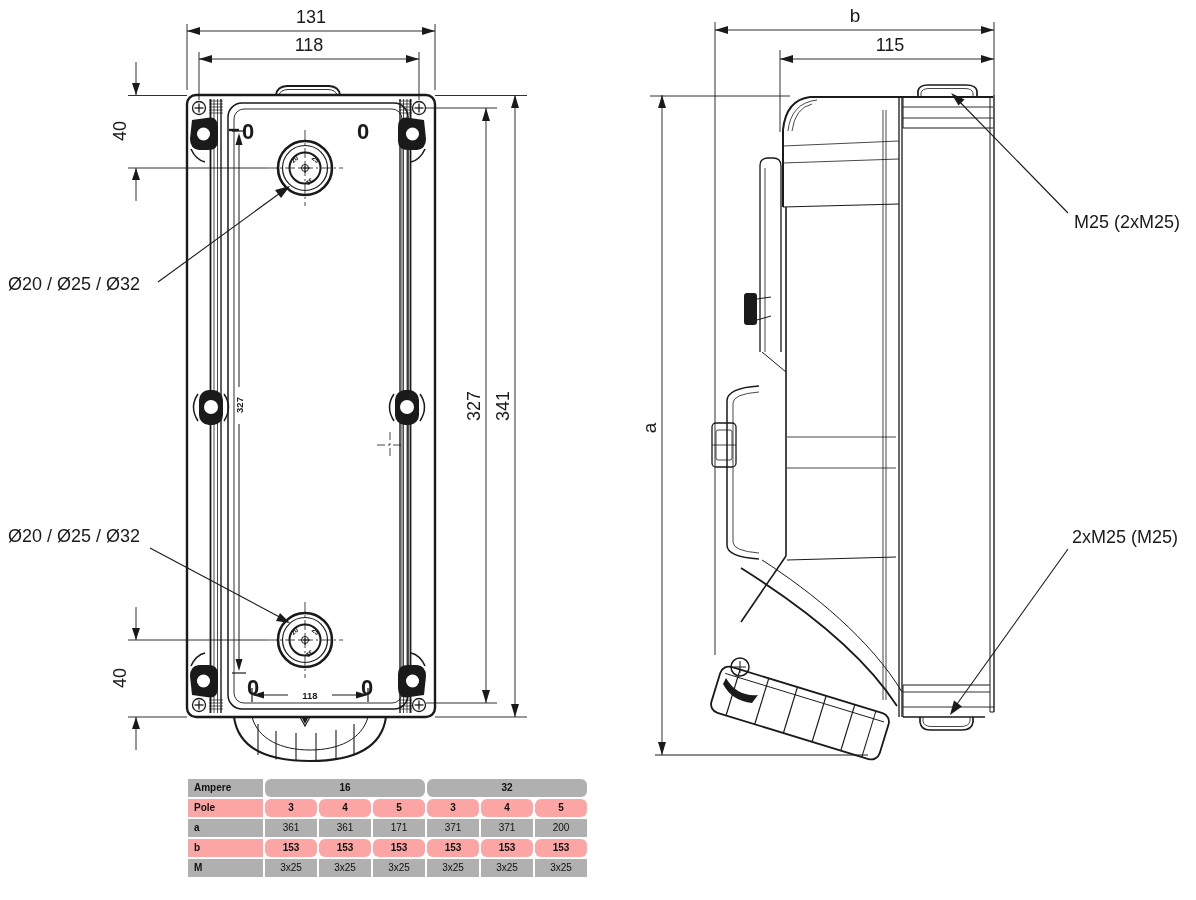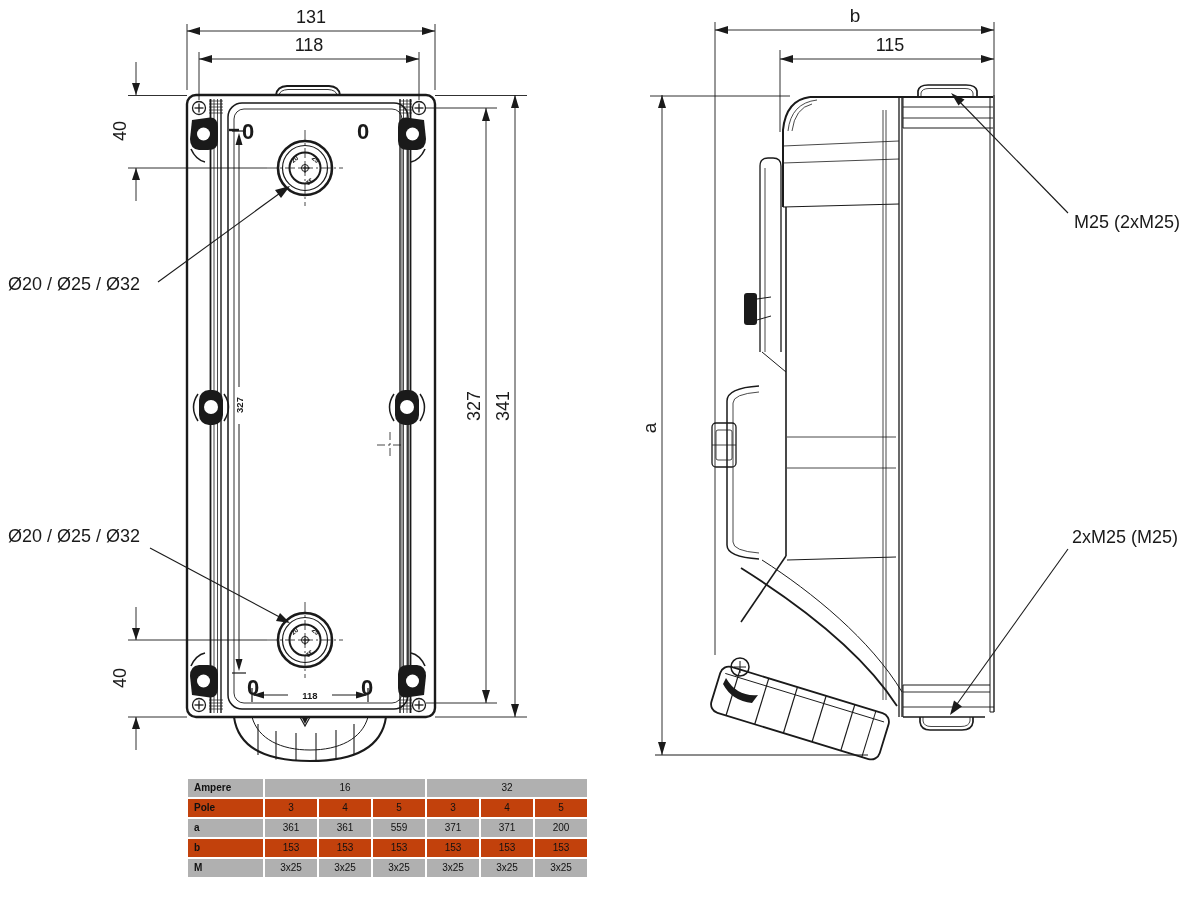--- a/index.html
+++ b/index.html
@@ -16,22 +16,22 @@
   .blk{fill:#1a1a1a;stroke:none;}
   .wht{fill:#ffffff;stroke:none;}
 
   
   .spec-table{position:absolute;left:188px;top:779px;display:grid;
               grid-template-columns:75px repeat(6,52px);grid-auto-rows:18px;gap:2px;
               font-size:10px;color:#111;}
   .cell{display:flex;align-items:center;justify-content:center;line-height:1;}
   .lbl{justify-content:flex-start;padding-left:6px;font-weight:bold;}
   .g{background:#b0b0b0;}
-  .l{background:#c2410c;}
-  .b{font-weight:normal;}
+  .l{background:#fca5a5;}
+  .b{font-weight:bold;border-radius:6px;}
   .span3{grid-column:span 3;}
 </style>
 </head>
 <body>
 
 <div class="stage">
 
 <svg width="1196" height="900" viewBox="0 0 1196 900">
 
   <g>
@@ -407,21 +407,21 @@
   <div class="cell l b">3</div>
   <div class="cell l b">4</div>
   <div class="cell l b">5</div>
   <div class="cell l b">3</div>
   <div class="cell l b">4</div>
   <div class="cell l b">5</div>
 
   <div class="cell lbl g">a</div>
   <div class="cell g">361</div>
   <div class="cell g">361</div>
-  <div class="cell g">559</div>
+  <div class="cell g">171</div>
   <div class="cell g">371</div>
   <div class="cell g">371</div>
   <div class="cell g">200</div>
 
   <div class="cell lbl l">b</div>
   <div class="cell l b">153</div>
   <div class="cell l b">153</div>
   <div class="cell l b">153</div>
   <div class="cell l b">153</div>
   <div class="cell l b">153</div>

